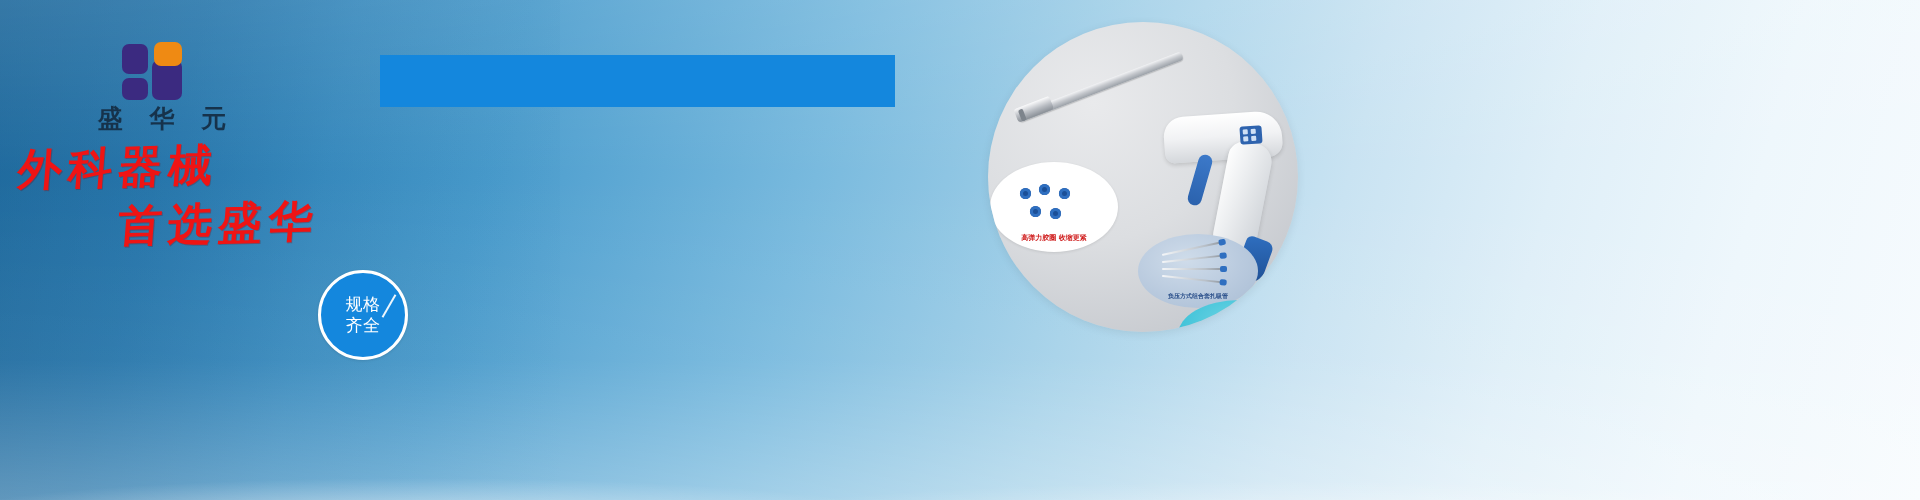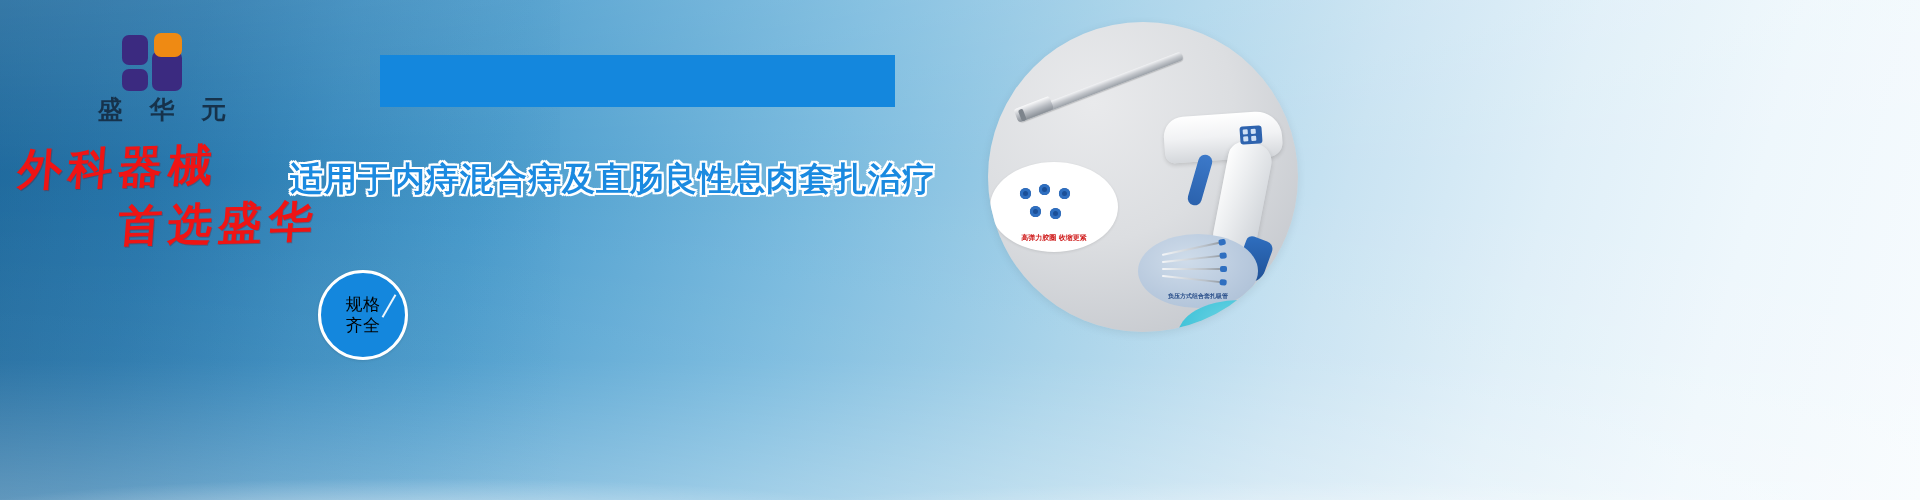--- a/index.html
+++ b/index.html
@@ -43,21 +43,21 @@
     left: 0; top: 0;
     width: 560px; height: 500px;
     background: linear-gradient(100deg, rgba(22,92,140,0.55) 0%, rgba(30,110,160,0.18) 55%, rgba(0,0,0,0) 100%);
     pointer-events: none;
   }
 
   
   #logo-block {
     position: absolute;
     left: 62px;
-    top: 31px;
+    top: 40px;
     width: 200px;
     text-align: center;
   }
   .logo-mark {
     position: relative;
     width: 84px;
     height: 60px;
     margin: 0 auto 6px auto;
   }
   .lg-sq {
@@ -178,21 +178,21 @@
     box-shadow: 0 1px 3px rgba(0,0,0,0.10);
     display: flex;
     flex-direction: column;
     align-items: center;
     justify-content: center;
   }
   .feature .f-line {
     font-family: "DejaVu Sans", sans-serif;
     font-size: 17px;
     font-weight: 400;
-    color: #000000;
+    color: #ffffff;
     line-height: 21px;
     letter-spacing: 0.5px;
   }
   .feature .slash {
     position: absolute;
     right: 15px;
     top: 20px;
     width: 2px;
     height: 26px;
     background: rgba(255,255,255,0.92);
@@ -461,21 +461,20 @@
     <div class="logo-name">盛 华 元</div>
   </div>
 
   <div id="slogan-red">
     <span class="line1">外科器械</span>
     <span class="line2">首选盛华</span>
   </div>
 
   <div id="title-bar"></div>
 
-  <div id="subtitle">适用于内痔混合痔及直肠良性息肉套扎治疗</div>
 
   <div id="features">
 
     <div class="feature">
       <span class="f-line">规格</span>
       <span class="f-line">齐全</span>
       <span class="slash"></span>
     </div>
 
 

